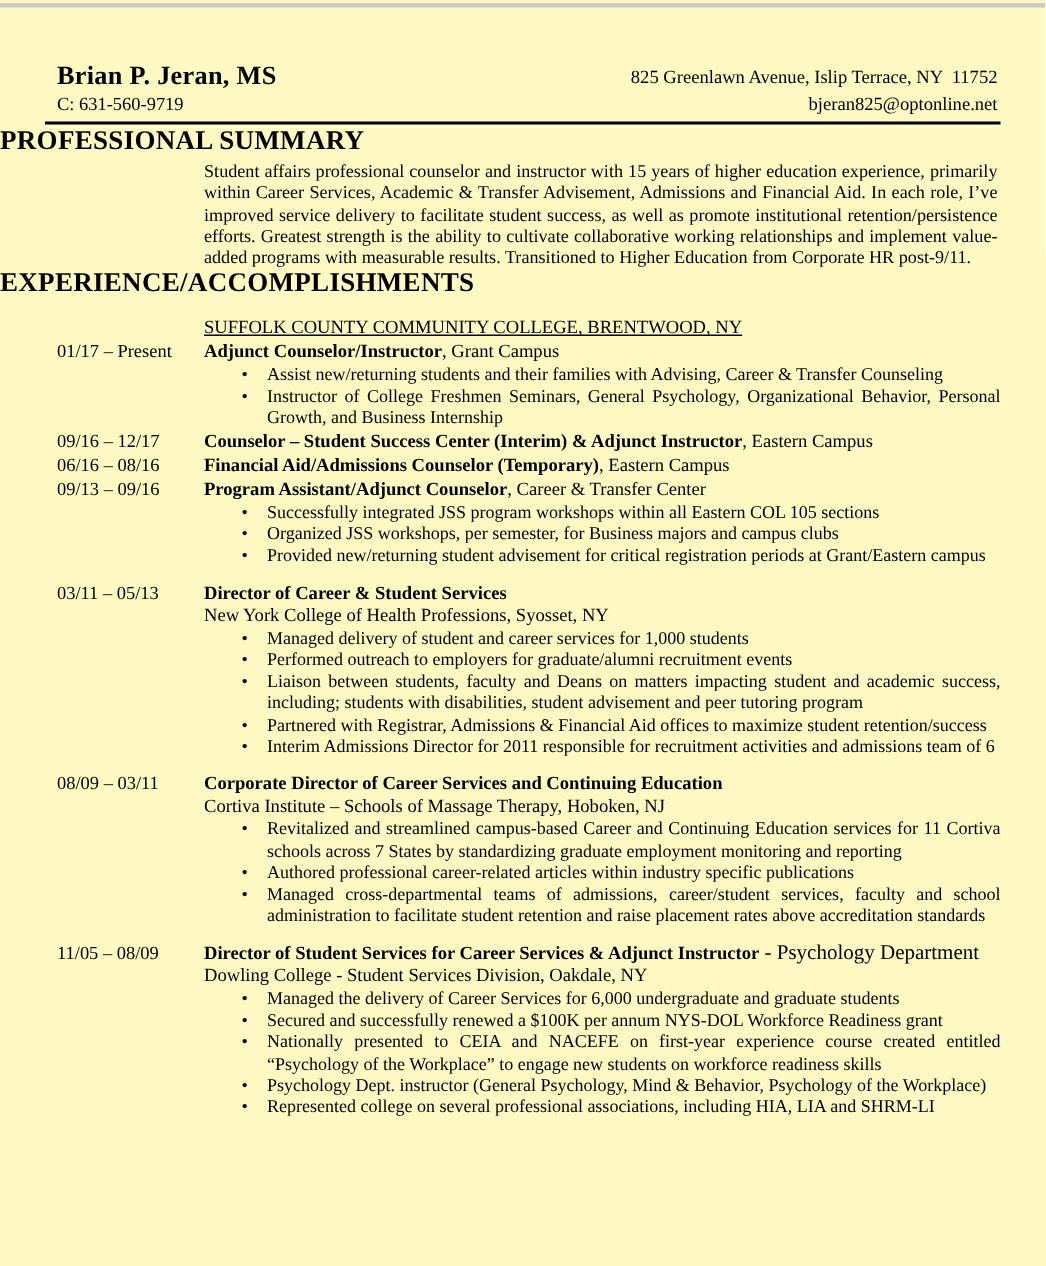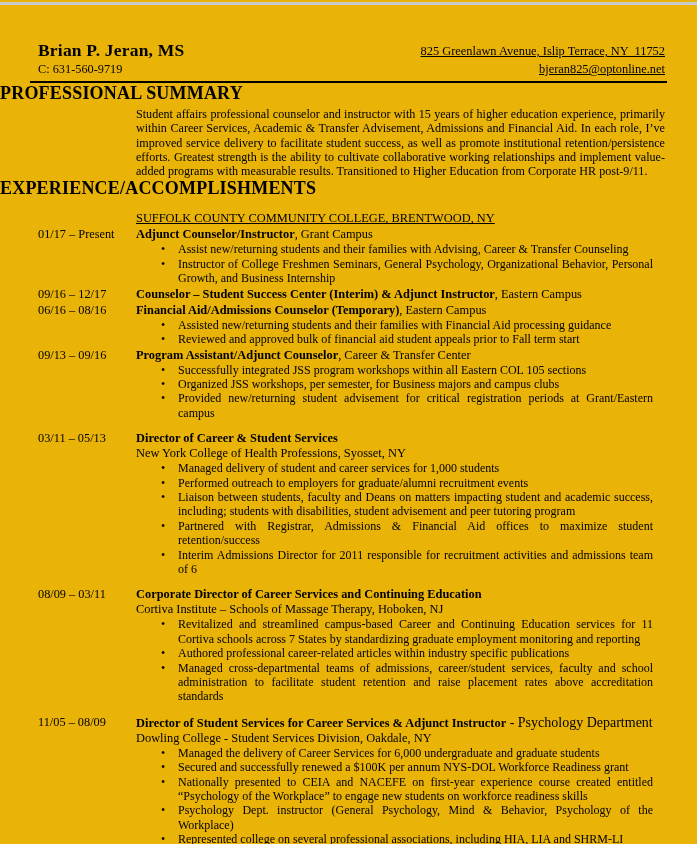--- a/index.html
+++ b/index.html
@@ -1,20 +1,20 @@
 <!DOCTYPE html>
 <html><head>
 <meta charset="utf-8">
 <style>
   html, body { margin: 0; padding: 0; background: #ffffff; }
   .page {
     position: relative;
     width: 697px;
     height: 844px;
-    background: #eab308;
+    background: #fef9c3;
     font-family: "Liberation Serif", "DejaVu Serif", serif;
     color: #000000;
     overflow: hidden;
     box-sizing: border-box;
   }
   .top-edge {
     position: absolute;
     top: 2px; left: 0;
     width: 100%; height: 3px;
     background: #c9c9c9;
@@ -28,21 +28,21 @@
   .name {
     font-size: 17.5px;
     font-weight: bold;
     line-height: 21px;
     letter-spacing: 0.2px;
   }
   .phone {
     font-size: 12.3px;
     line-height: 16px;
   }
-  .hdr-right { text-align: right; text-decoration: underline; }
+  .hdr-right { text-align: right; }
   .address {
     font-size: 12.4px;
     line-height: 20px;
     white-space: pre-wrap;
   }
   .email {
     font-size: 12.4px;
     line-height: 16px;
   }
   .rule {
@@ -67,21 +67,21 @@
   .experience-heading { margin: 11px 32px 0 38px; }
   .employer {
     margin: 12px 32px 0 136px;
     font-size: 12.4px;
     line-height: 15px;
     text-decoration: underline;
   }
   .job {
     display: grid;
     grid-template-columns: 98px 1fr;
-    padding: 0 42px 0 38px;
+    padding: 0 28px 0 38px;
     margin-top: 1px;
   }
   .job.gap { margin-top: 11px; }
   .dates {
     font-size: 12.3px;
     line-height: 15px;
   }
   .title-line {
     font-size: 12.4px;
     line-height: 15px;
@@ -156,24 +156,20 @@
       <div class="dates">09/16 – 12/17</div>
       <div class="jc">
         <div class="title-line"><span class="job-title">Counselor – Student Success Center (Interim) &amp; Adjunct Instructor</span><span class="job-suffix">, Eastern Campus</span></div>
       </div>
     </div>
 
     <div class="job">
       <div class="dates">06/16 – 08/16</div>
       <div class="jc">
         <div class="title-line"><span class="job-title">Financial Aid/Admissions Counselor (Temporary)</span><span class="job-suffix">, Eastern Campus</span></div>
-        <ul class="bullets">
-          <li>Assisted new/returning students and their families with Financial Aid processing guidance</li>
-          <li>Reviewed and approved bulk of financial aid student appeals prior to Fall term start</li>
-        </ul>
       </div>
     </div>
 
     <div class="job">
       <div class="dates">09/13 – 09/16</div>
       <div class="jc">
         <div class="title-line"><span class="job-title">Program Assistant/Adjunct Counselor</span><span class="job-suffix">, Career &amp; Transfer Center</span></div>
         <ul class="bullets">
           <li>Successfully integrated JSS program workshops within all Eastern COL 105 sections</li>
           <li>Organized JSS workshops, per semester, for Business majors and campus clubs</li>

